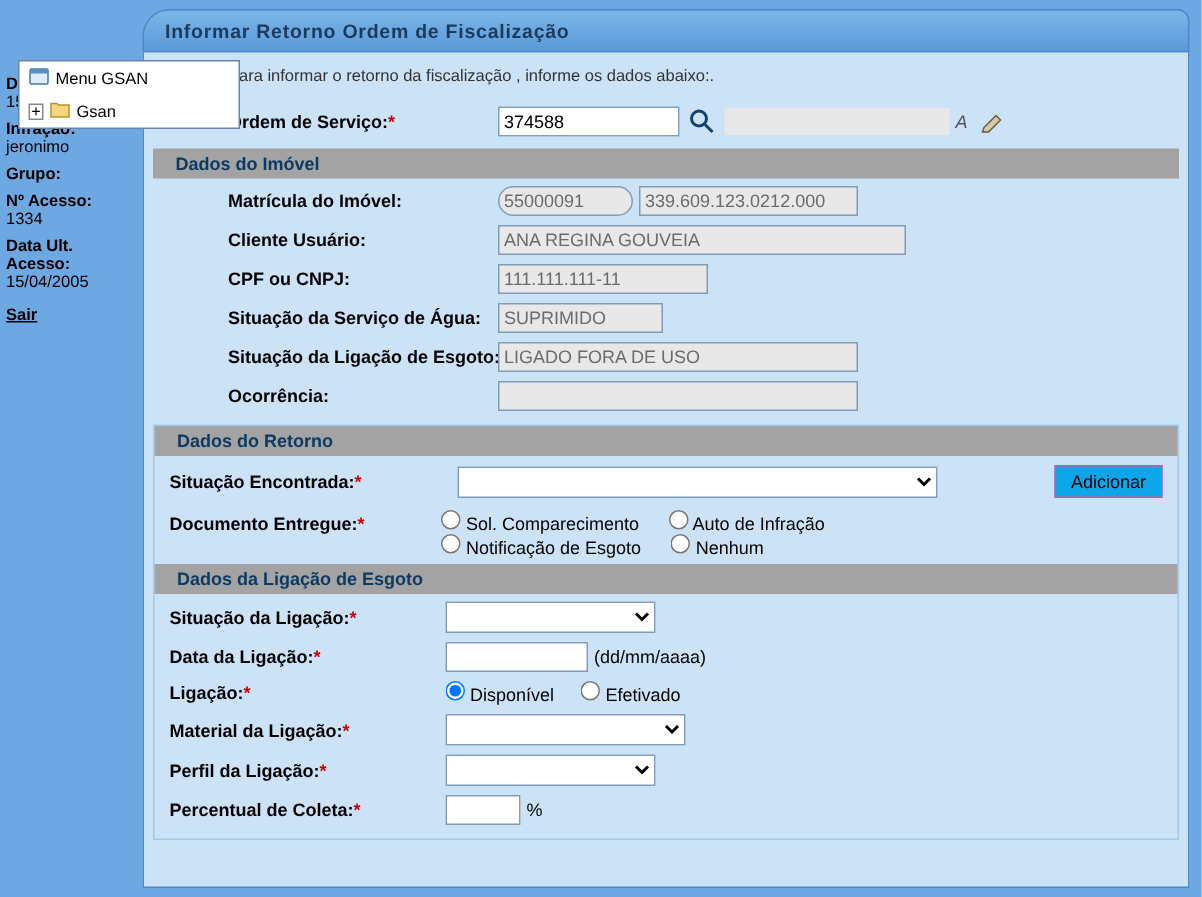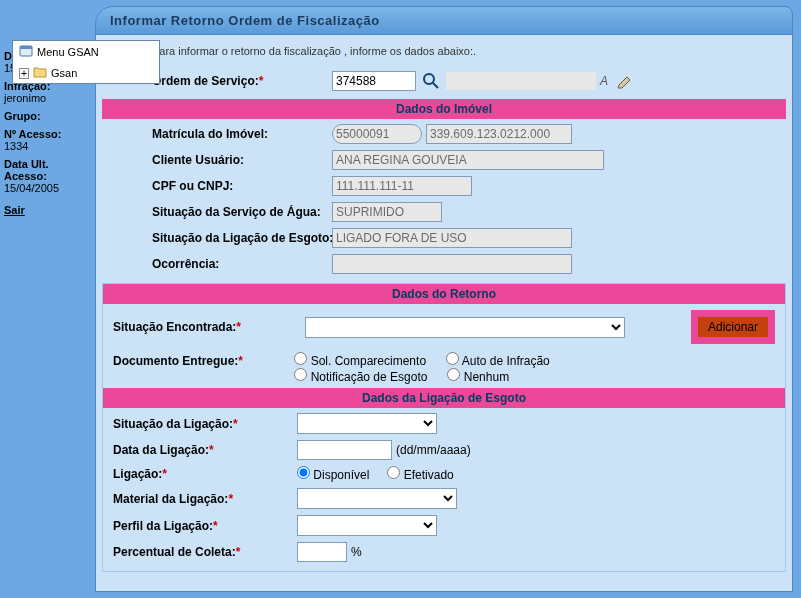--- a/index.html
+++ b/index.html
@@ -105,39 +105,38 @@
   border: none;
   background: none;
 }
 .desc-box {
   background: #E8E8E8;
   height: 18px;
   min-width: 150px;
   display: inline-block;
 }
 .section-band {
-  background: #ec4899;
+  background: #a3a3a3;
   color: #0C3A63;
-  text-align: center;
   font-weight: bold;
   font-size: 12px;
   padding: 3px 15px;
   margin: 4px 0 2px 0;
 }
 .panel {
   background: #CBE2F7;
   border: 1px solid #9FC9EE;
   margin-top: 6px;
   padding: 0 4px 6px 4px;
 }
 .panel .section-band { margin-top: 0; margin-left: -4px; margin-right: -4px;}
 .radio-lbl { margin-right: 14px; white-space: nowrap; }
 button.std-btn {
-  background: #c2410c;
-  border: 7px solid #ec4899;
+  background: #0ea5e9;
+  border: 1px solid #ec4899;
   padding: 3px 10px;
   font-size: 12px;
   cursor: pointer;
 }
 .menu-overlay {
   position: absolute;
   top: 40px;
   left: 12px;
   width: 148px;
   background: #fff;
@@ -186,21 +185,21 @@
   </div>
 
   <div class="main">
     <div class="title-bar">Informar Retorno Ordem de Fiscalização</div>
     <div class="content">
       <div class="intro">Para informar o retorno da fiscalização , informe os dados abaixo:.</div>
 
       <div class="form-row">
         <div class="lbl"><span>Ordem de Serviço:</span><span class="req">*</span></div>
         <div class="field">
-          <input class="txt" style="width: 84px;" value="374588">
+          <input class="txt" style="width: 121px;" value="374588">
           <span class="icon-btn">
             <svg width="18" height="18" viewBox="0 0 18 18">
                 <circle cx="7" cy="7" r="5" fill="none" stroke="#13416B" stroke-width="2"></circle>
                 <line x1="11" y1="11" x2="16" y2="16" stroke="#13416B" stroke-width="2"></line>
               </svg>
           </span>
           <span class="desc-box"></span>
           <span style="font-style:italic;color:#555;">A</span>
           <span class="icon-btn">
             <svg width="18" height="18" viewBox="0 0 18 18">

